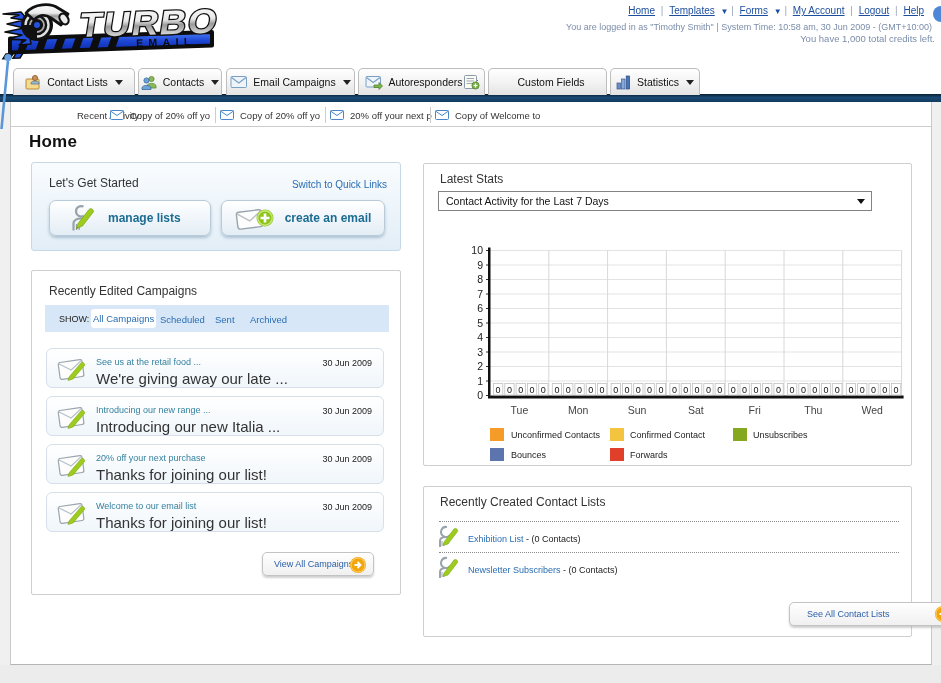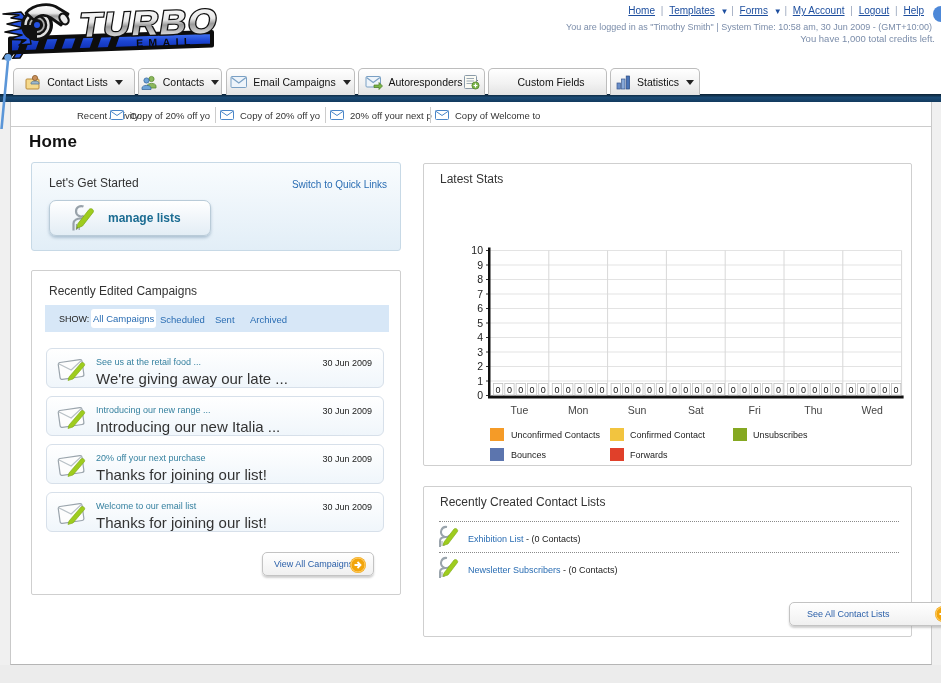--- a/index.html
+++ b/index.html
@@ -219,20 +219,32 @@
     <div class="bigbtn" id="btn-manage">
       <svg width="30" height="28" viewBox="0 0 30 28">
           <path d="M 15.5 2.6 A 5.2 5.2 0 1 0 15.8 11.8" fill="none" stroke="#98a2aa" stroke-width="2.2"></path>
           <path d="M 5.5 26.5 L 5.5 19.5 C 5.5 15.8 9.5 14.5 12.5 14.5 L 14.5 14.5" fill="none" stroke="#98a2aa" stroke-width="2.2"></path>
           <path d="M 8.5 20 L 8.5 26 M 11.2 22.5 L 11.2 26" stroke="#98a2aa" stroke-width="1.2"></path>
           <path d="M 10 19.5 L 21 5.5 C 22.8 3.3 26.5 5.8 25.2 8.2 L 14.5 22 L 8.5 24.5 Z" fill="#9ecc1e" stroke="#7aa610" stroke-width="0.7"></path>
           <path d="M 9.3 23.2 L 8.5 24.5 L 10.2 24.2 Z" fill="#555"></path>
         </svg>
       manage lists
     </div>
+    <div class="bigbtn" id="btn-create">
+      <svg width="40" height="27" viewBox="0 0 40 27">
+          <g transform="rotate(-7 14 14)">
+            <rect x="2" y="6" width="25" height="17" rx="2.5" fill="#fdfdfd" stroke="#9aa4ac" stroke-width="1.4"></rect>
+            <path d="M 2.5 7.5 L 14.5 16 L 26.5 7.5" fill="none" stroke="#b8c0c6" stroke-width="1.4"></path>
+          </g>
+          <circle cx="30" cy="13" r="8.5" fill="#8ec41c"></circle>
+          <circle cx="30" cy="13" r="7.2" fill="none" stroke="#c8e87a" stroke-width="1.4"></circle>
+          <path d="M 30 8.5 L 30 17.5 M 25.5 13 L 34.5 13" stroke="#fff" stroke-width="2.6"></path>
+        </svg>
+      create an email
+    </div>
   </div>
 
   <div class="panel" id="panelB">
     <div class="ptitle">Recently Edited Campaigns</div>
     <div id="showbar">
       <span style="position:absolute; left:14px; top:9px; font-size:9px;">SHOW:</span>
       <span class="chip">All Campaigns</span>
       <span class="slink" style="left:115px; font-size:9.5px;">Scheduled</span>
       <span class="slink" style="left:170px; font-size:9.5px;">Sent</span>
       <span class="slink" style="left:205px; font-size:9.5px;">Archived</span>
@@ -289,20 +301,21 @@
       <svg style="position:absolute; right:7px; top:4px;" width="16" height="16" viewBox="0 0 16 16">
           <circle cx="8" cy="8" r="8" fill="#f2a50c"></circle>
           <circle cx="8" cy="8" r="7" fill="none" stroke="#ffd070" stroke-width="1"></circle>
           <path d="M 4.5 8 L 9.5 8 M 7.5 5 L 10.5 8 L 7.5 11" fill="none" stroke="#fff" stroke-width="1.8"></path>
         </svg>
     </div>
   </div>
 
   <div class="panel" id="panelC">
     <div class="ptitle">Latest Stats</div>
+    <div id="dropdown">Contact Activity for the Last 7 Days<span class="dar"></span></div>
     <svg id="chart" style="position:absolute; left:0; top:0;" width="487" height="301" viewBox="0 0 487 301" font-family="Liberation Sans, sans-serif">
 <line x1="66.0" y1="217.0" x2="477.6" y2="217.0" stroke="#e3e3e3" stroke-width="1"></line>
 <line x1="66.0" y1="202.5" x2="477.6" y2="202.5" stroke="#e3e3e3" stroke-width="1"></line>
 <line x1="66.0" y1="188.0" x2="477.6" y2="188.0" stroke="#e3e3e3" stroke-width="1"></line>
 <line x1="66.0" y1="173.5" x2="477.6" y2="173.5" stroke="#e3e3e3" stroke-width="1"></line>
 <line x1="66.0" y1="159.0" x2="477.6" y2="159.0" stroke="#e3e3e3" stroke-width="1"></line>
 <line x1="66.0" y1="144.5" x2="477.6" y2="144.5" stroke="#e3e3e3" stroke-width="1"></line>
 <line x1="66.0" y1="130.0" x2="477.6" y2="130.0" stroke="#e3e3e3" stroke-width="1"></line>
 <line x1="66.0" y1="115.5" x2="477.6" y2="115.5" stroke="#e3e3e3" stroke-width="1"></line>
 <line x1="66.0" y1="101.0" x2="477.6" y2="101.0" stroke="#e3e3e3" stroke-width="1"></line>

